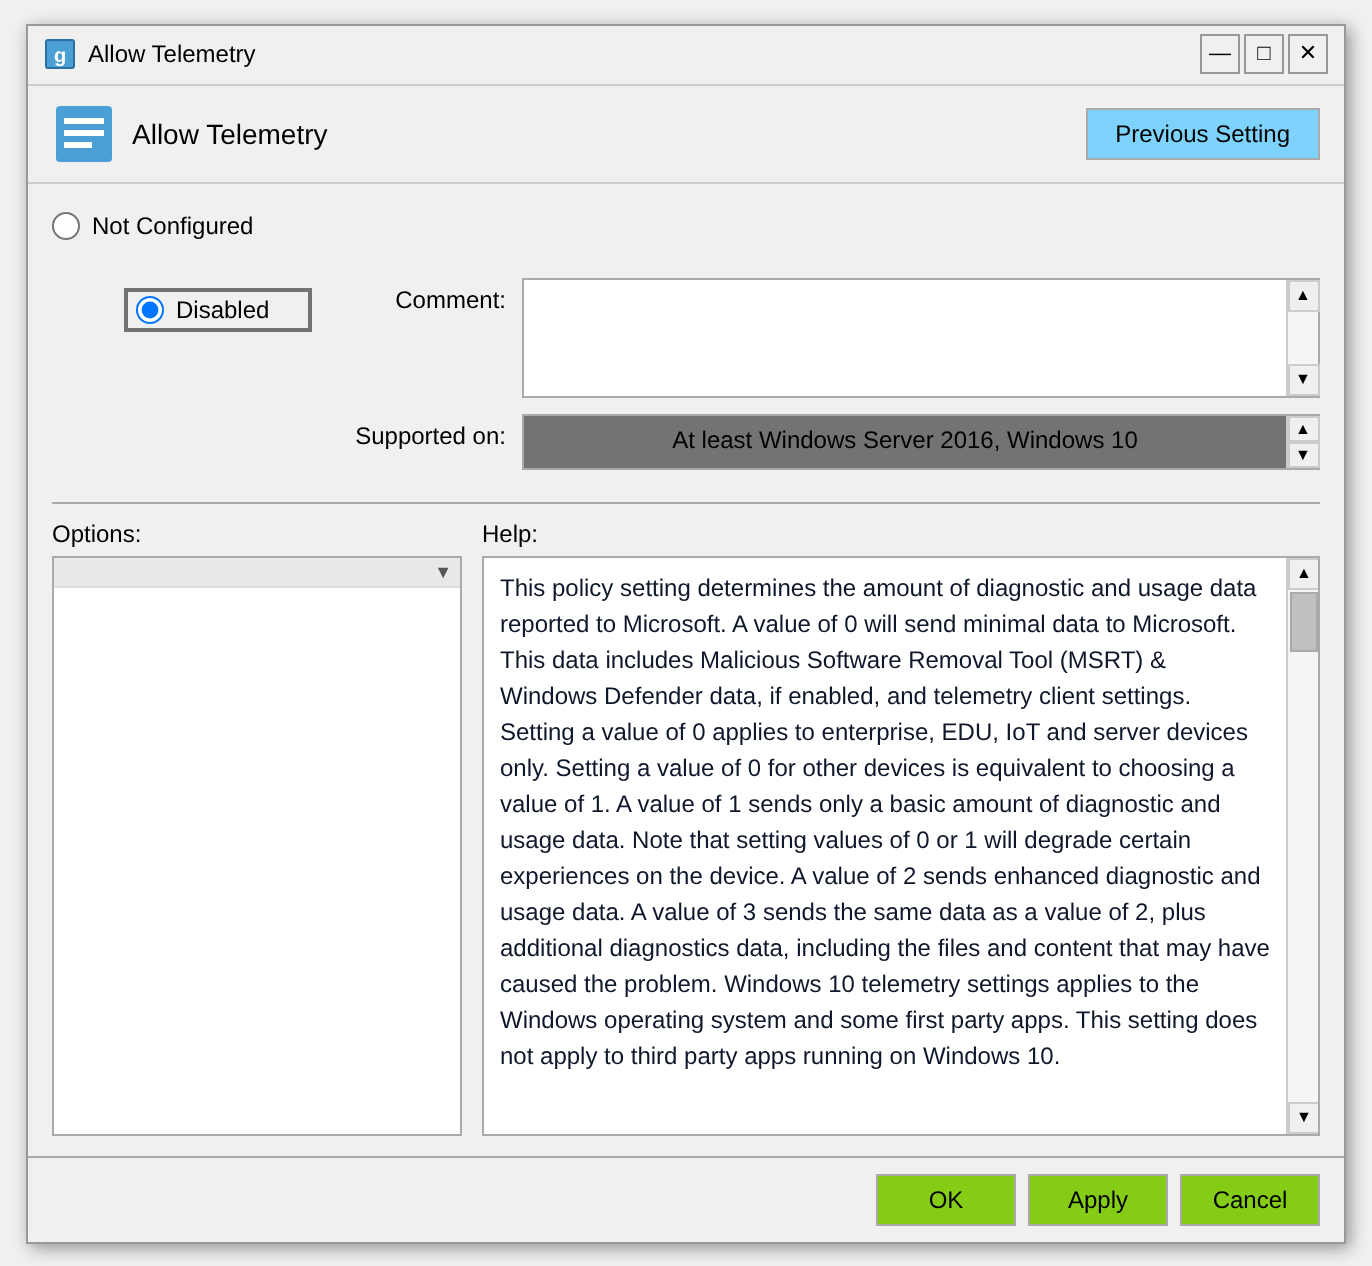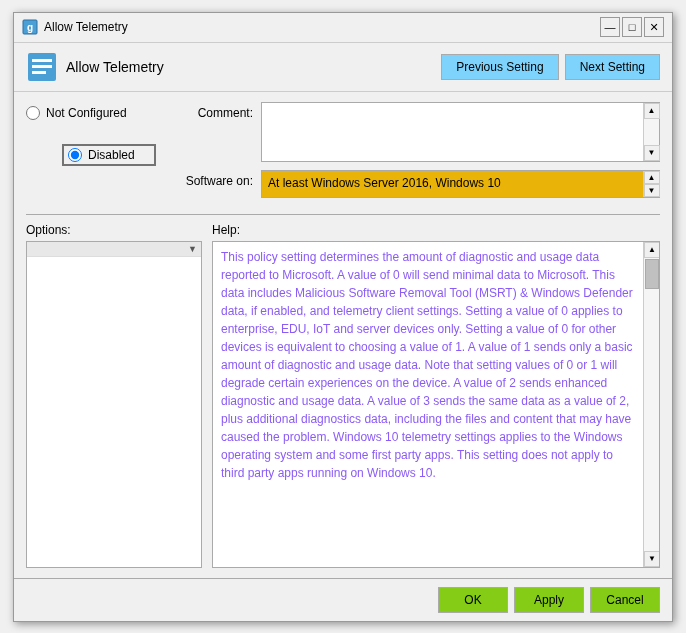--- a/index.html
+++ b/index.html
@@ -143,20 +143,21 @@
       border: 2px solid #737373;
       padding: 2px 4px;
       margin-left: 36px;
     }
 
     .right-panel {
       flex: 1;
       display: flex;
       flex-direction: column;
       gap: 8px;
+      margin-top: 37px;
     }
     .field-row {
       display: flex;
       align-items: flex-start;
       gap: 8px;
     }
     .field-label {
       font-size: 12px;
       white-space: nowrap;
       padding-top: 4px;
@@ -201,22 +202,23 @@
     .scroll-track {
       flex: 1;
       width: 100%;
       background: #f5f5f5;
     }
 
     .supported-box {
       flex: 1;
       height: 28px;
       border: 1px solid #aaa;
-      background: #eab308;
-      display: flex;
+      background: #737373;
+      display: flex;
+      text-align: center;
     }
     .supported-text {
       flex: 1;
       padding: 4px 6px;
       font-size: 12px;
       line-height: 1.4;
     }
 
     .divider {
       border: none;
@@ -224,21 +226,21 @@
       margin: 8px 0;
     }
 
     .bottom-section {
       display: flex;
       gap: 10px;
       flex: 1;
       overflow: hidden;
     }
     .options-panel {
-      width: 176px;
+      width: 205px;
       flex-shrink: 0;
       display: flex;
       flex-direction: column;
     }
     .panel-title {
       font-size: 12px;
       margin-bottom: 4px;
     }
     .options-box {
       flex: 1;
@@ -278,21 +280,21 @@
       background: white;
       display: flex;
       overflow: hidden;
     }
     .help-text-content {
       flex: 1;
       padding: 6px 8px;
       font-size: 12px;
       line-height: 1.5;
       overflow-y: auto;
-      color: #8b5cf6;
+      color: #0f172a;
     }
     .help-scrollbar {
       width: 16px;
       background: #f5f5f5;
       border-left: 1px solid #ccc;
       display: flex;
       flex-direction: column;
     }
     .help-scroll-arrow {
       width: 16px;
@@ -351,21 +353,20 @@
   <div class="header-row">
     <svg class="header-icon" viewBox="0 0 32 32">
       <rect x="2" y="2" width="28" height="28" rx="2" fill="#4a9fd5"></rect>
       <rect x="6" y="8" width="20" height="3" fill="white"></rect>
       <rect x="6" y="14" width="20" height="3" fill="white"></rect>
       <rect x="6" y="20" width="14" height="3" fill="white"></rect>
     </svg>
     <span class="header-title">Allow Telemetry</span>
     <div class="header-buttons">
       <button class="btn">Previous Setting</button>
-      <button class="btn">Next Setting</button>
     </div>
   </div>
 
   <div class="content">
 
     <div class="top-section">
 
       <div class="radio-panel">
         <label class="radio-item">
           <input type="radio" class="radio-input" name="setting" style="">
@@ -387,21 +388,21 @@
             <textarea class="textarea-inner" style=""></textarea>
             <div class="mini-scrollbar">
               <div class="scroll-arrow">▲</div>
               <div class="scroll-track"></div>
               <div class="scroll-arrow">▼</div>
             </div>
           </div>
         </div>
 
         <div class="field-row">
-          <span class="field-label">Software on:</span>
+          <span class="field-label">Supported on:</span>
           <div class="supported-box">
             <span class="supported-text">At least Windows Server 2016, Windows 10</span>
             <div class="mini-scrollbar">
               <div class="scroll-arrow">▲</div>
               <div class="scroll-track"></div>
               <div class="scroll-arrow">▼</div>
             </div>
           </div>
         </div>
       </div>

